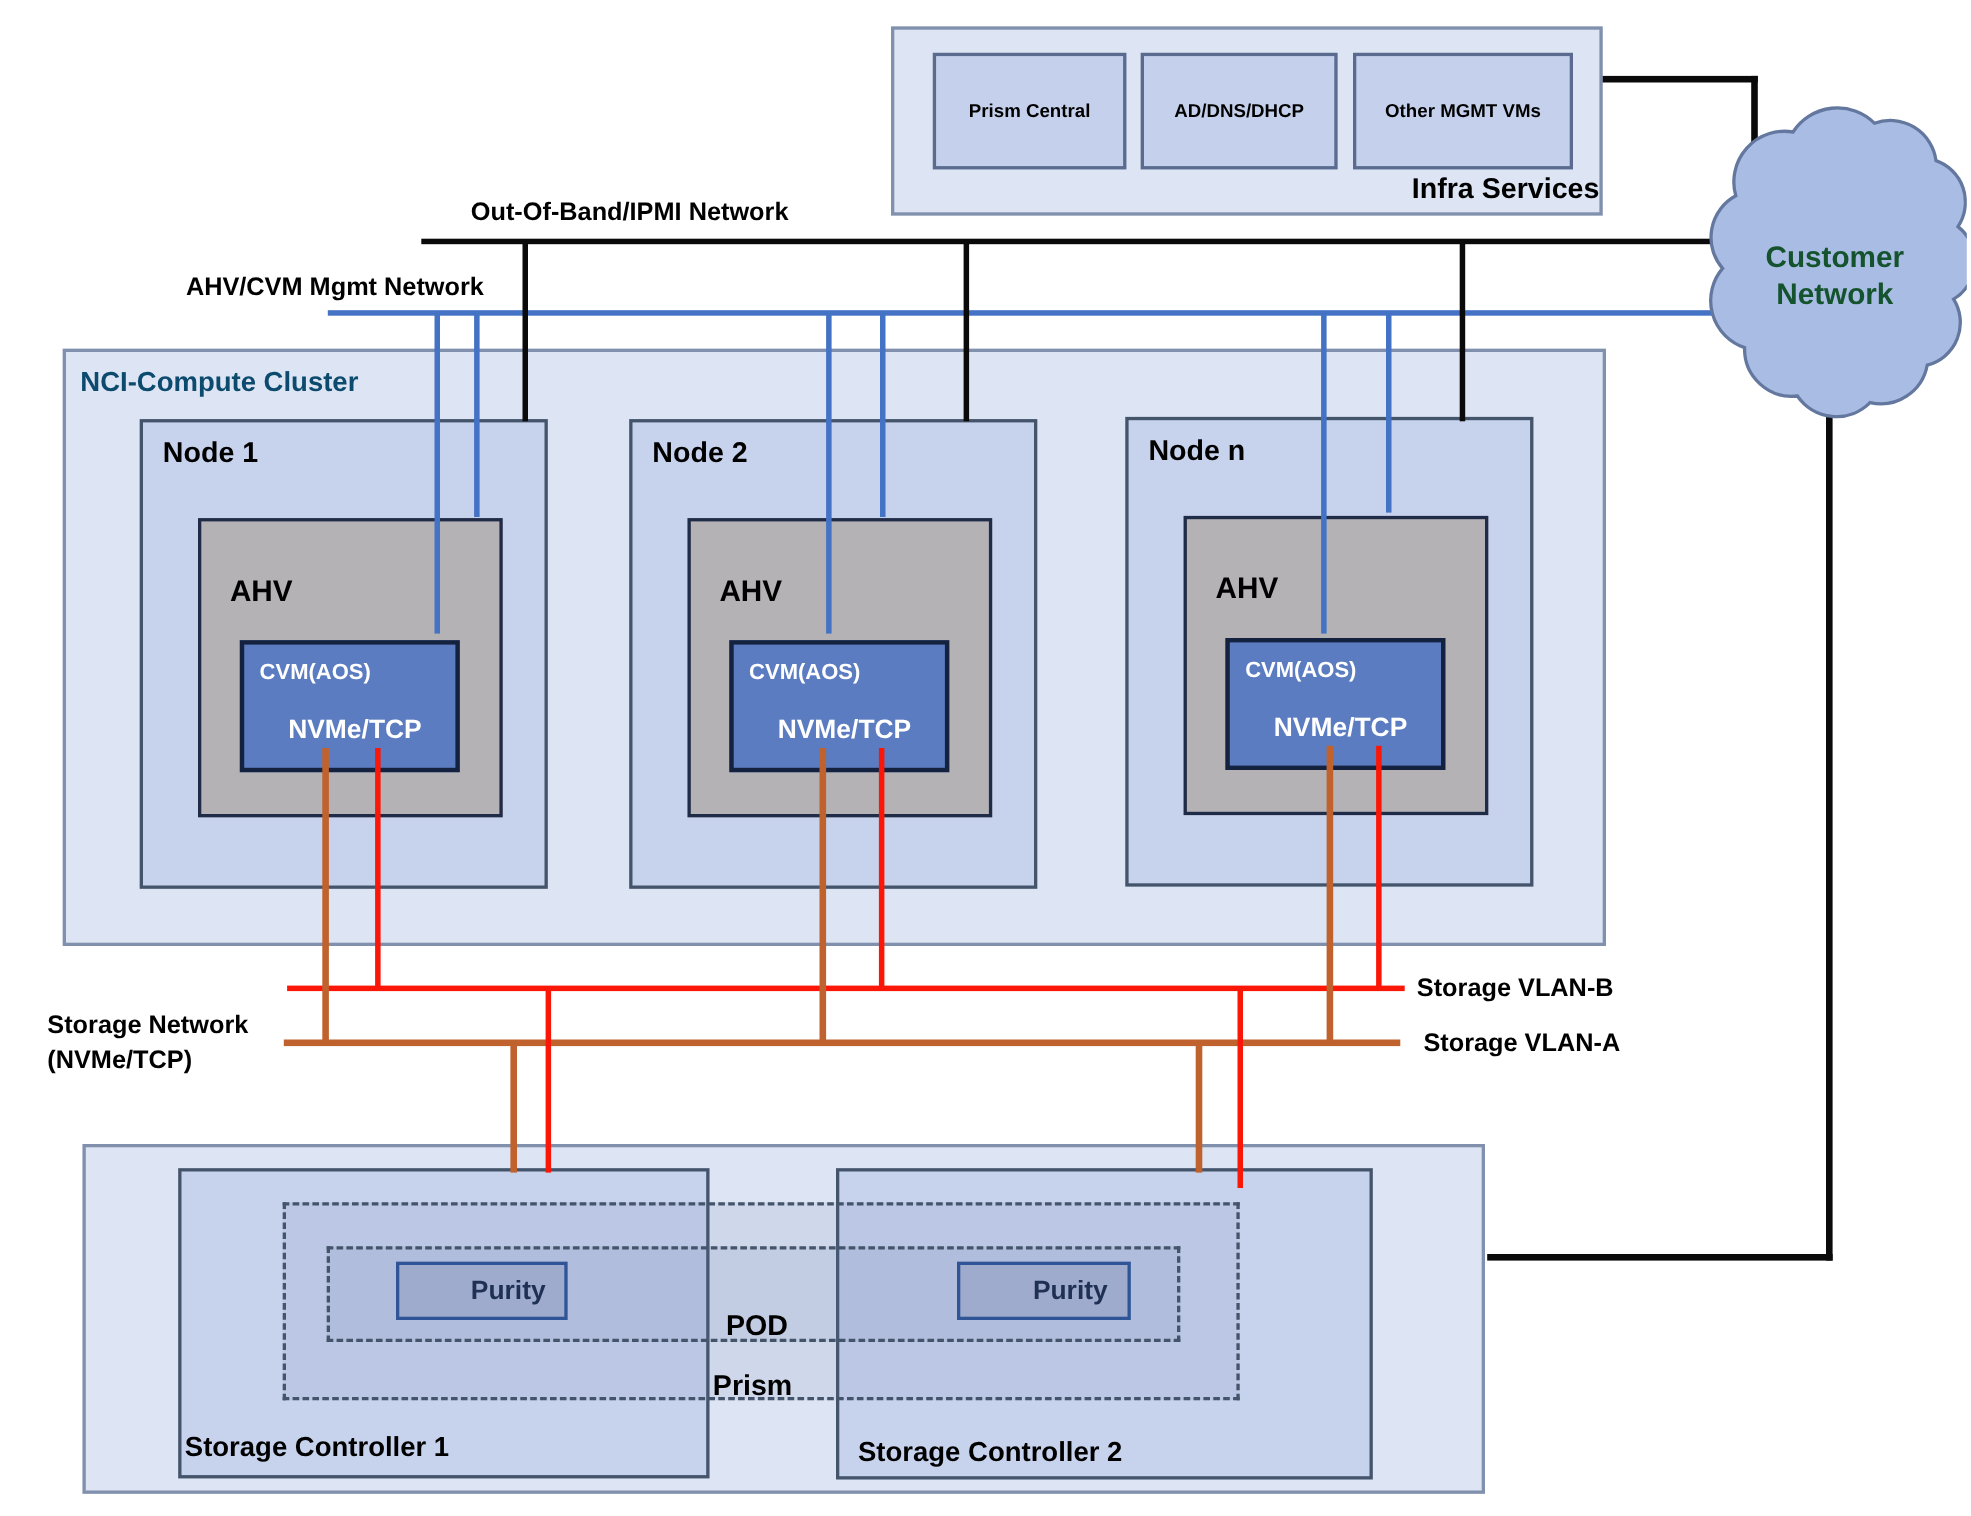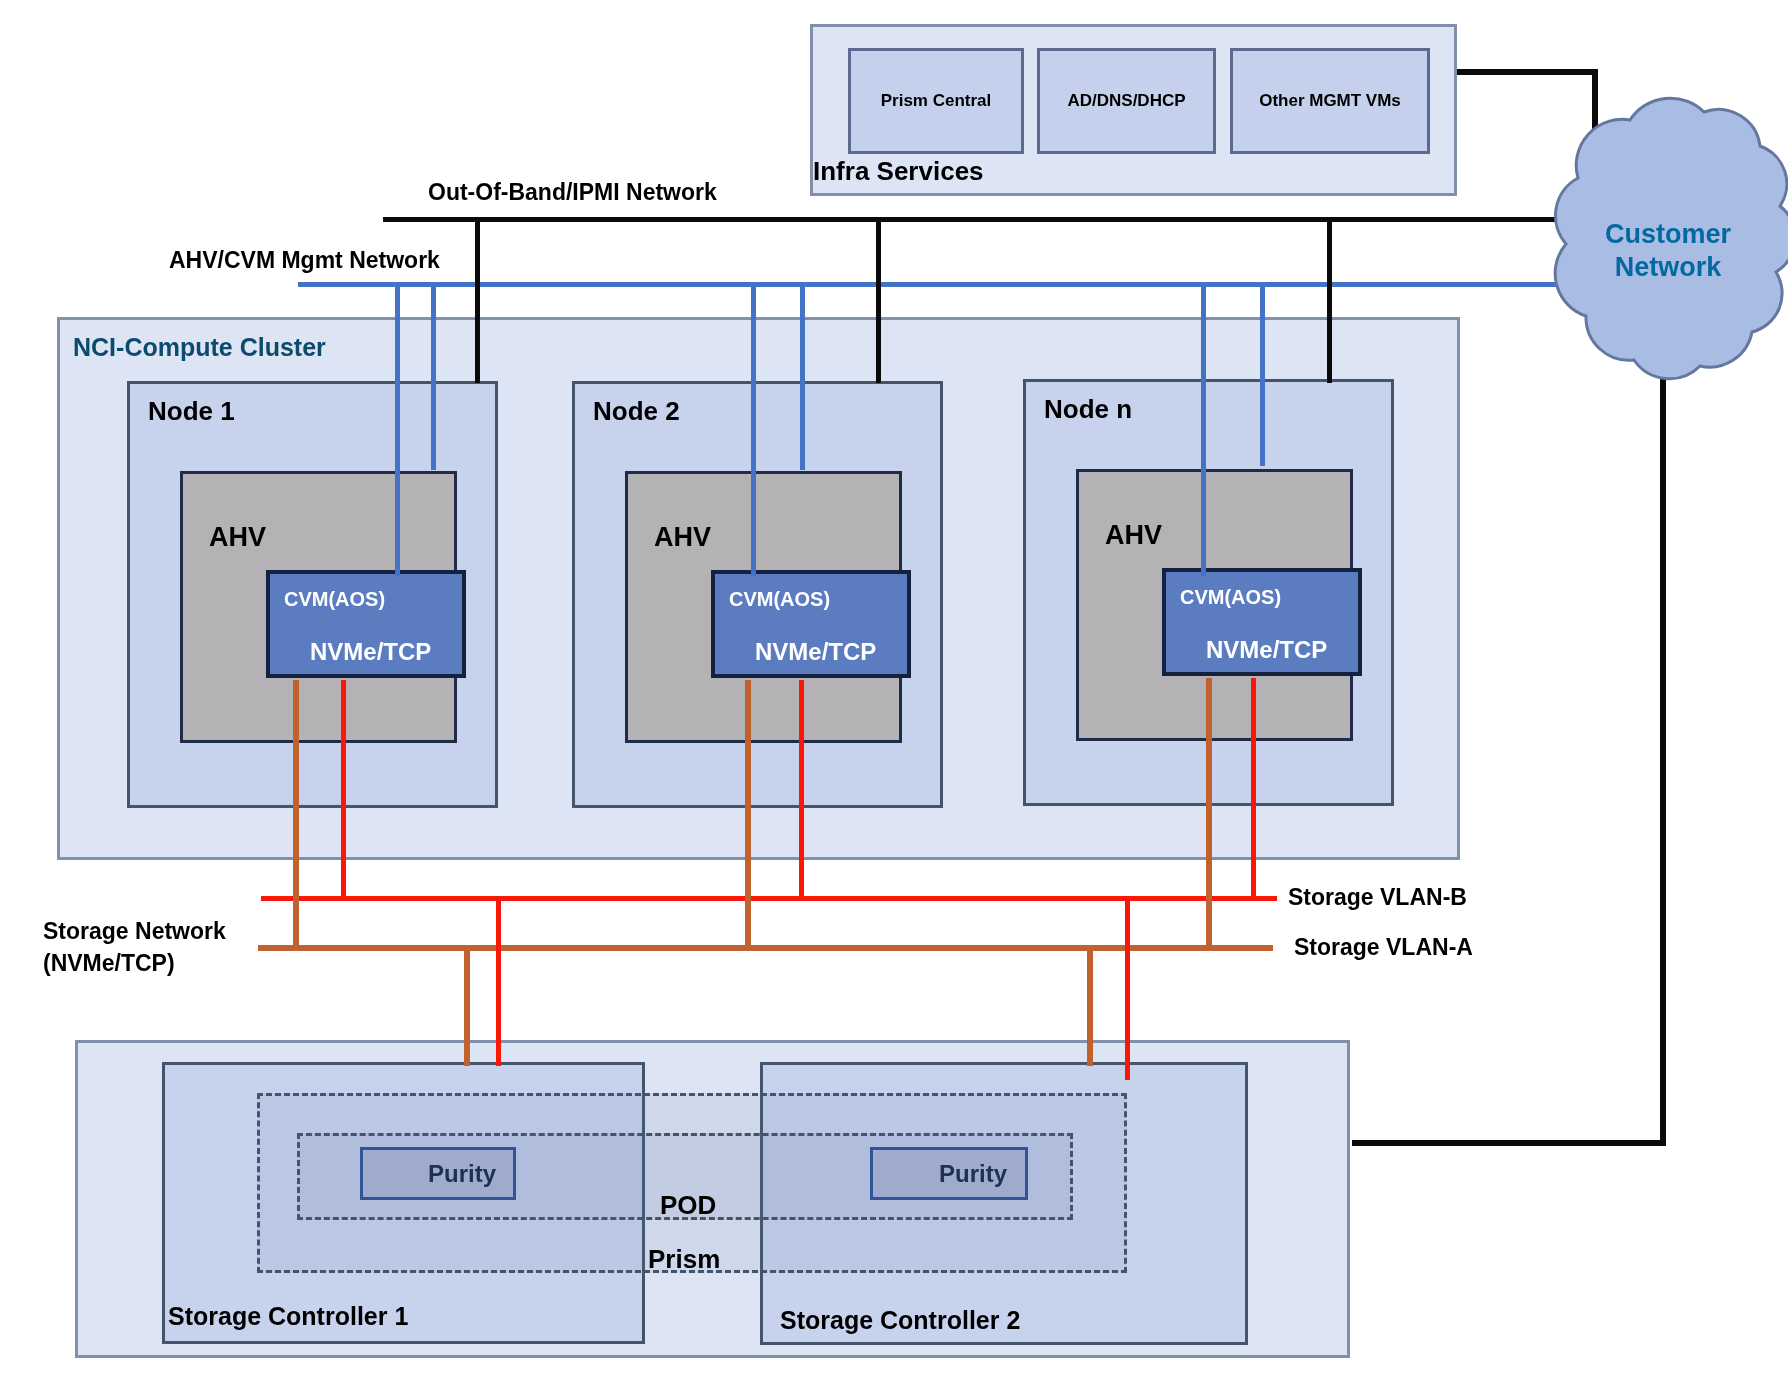--- a/index.html
+++ b/index.html
@@ -24,38 +24,38 @@
   .cvm{background:var(--cvm-fill);border:4px solid var(--cvm-border);color:#fff;}
   .purity{background:var(--purity-fill);border:3px solid var(--purity-border);
           display:flex;align-items:center;justify-content:center;
           color:var(--purity-text);font-weight:bold;font-size:24px;}
   .dashedbox{position:absolute;box-sizing:border-box;border:3px dashed var(--dashed-border);
              background:rgba(90,110,160,0.10);}
   .hline,.vline{position:absolute;}
   .lk{background:var(--line-black);} .lb{background:var(--line-blue);}
   .lr{background:var(--line-red);}  .lo{background:var(--line-orange);}
   .section-title{position:absolute;font-weight:bold;font-size:25px;color:#0c4a6e;}
-  .infra-title{position:absolute;left:0;right:0;bottom:6px;text-align:left;
+  .infra-title{position:absolute;left:0;right:0;bottom:6px;text-align:right;
                font-weight:bold;font-size:26px;color:#000;}
   .node-title{position:absolute;left:18px;top:12px;font-weight:bold;font-size:26px;color:#000;}
   .ahv-title{position:absolute;left:26px;top:48px;font-weight:bold;font-size:27px;color:#000;}
   .cvm-l1{position:absolute;left:14px;top:14px;font-weight:bold;font-size:20px;}
   .cvm-l2{position:absolute;left:40px;top:64px;font-weight:bold;font-size:24px;}
   .ahv-box{position:absolute;left:50px;top:87px;width:277px;height:272px;}
-  .cvm-box{position:absolute;left:35px;top:96px;width:200px;height:108px;margin-left:48px;}
+  .cvm-box{position:absolute;left:35px;top:108px;width:200px;height:120px;}
   .node{width:371px;height:427px;}
   .inner-vm{position:absolute;top:21px;height:106px;background:var(--infra-inner-fill);
             border:3px solid var(--infra-inner-border);box-sizing:border-box;
             display:flex;align-items:center;justify-content:center;
             font-weight:bold;font-size:17px;color:#000;text-align:center;}
   .net-label{position:absolute;font-weight:bold;font-size:23px;color:#000;white-space:nowrap;}
   .sc-title{position:absolute;font-weight:bold;font-size:25px;color:#000;white-space:nowrap;}
   .pod-realm{position:absolute;font-weight:bold;font-size:26px;color:#000;}
   .cloud-text{position:absolute;left:1552px;top:218px;width:232px;text-align:center;
-              font-weight:bold;font-size:27px;line-height:33px;color:#0369a1;}
+              font-weight:bold;font-size:27px;line-height:33px;color:#14532d;}
 </style>
 </head>
 <body>
 
 <div id="canvas">
 
   <div class="box outer" style="left:57px;top:317px;width:1403px;height:543px;">
     <div class="section-title" style="left:13px;top:13px;">NCI-Compute Cluster</div>
   </div>
 

